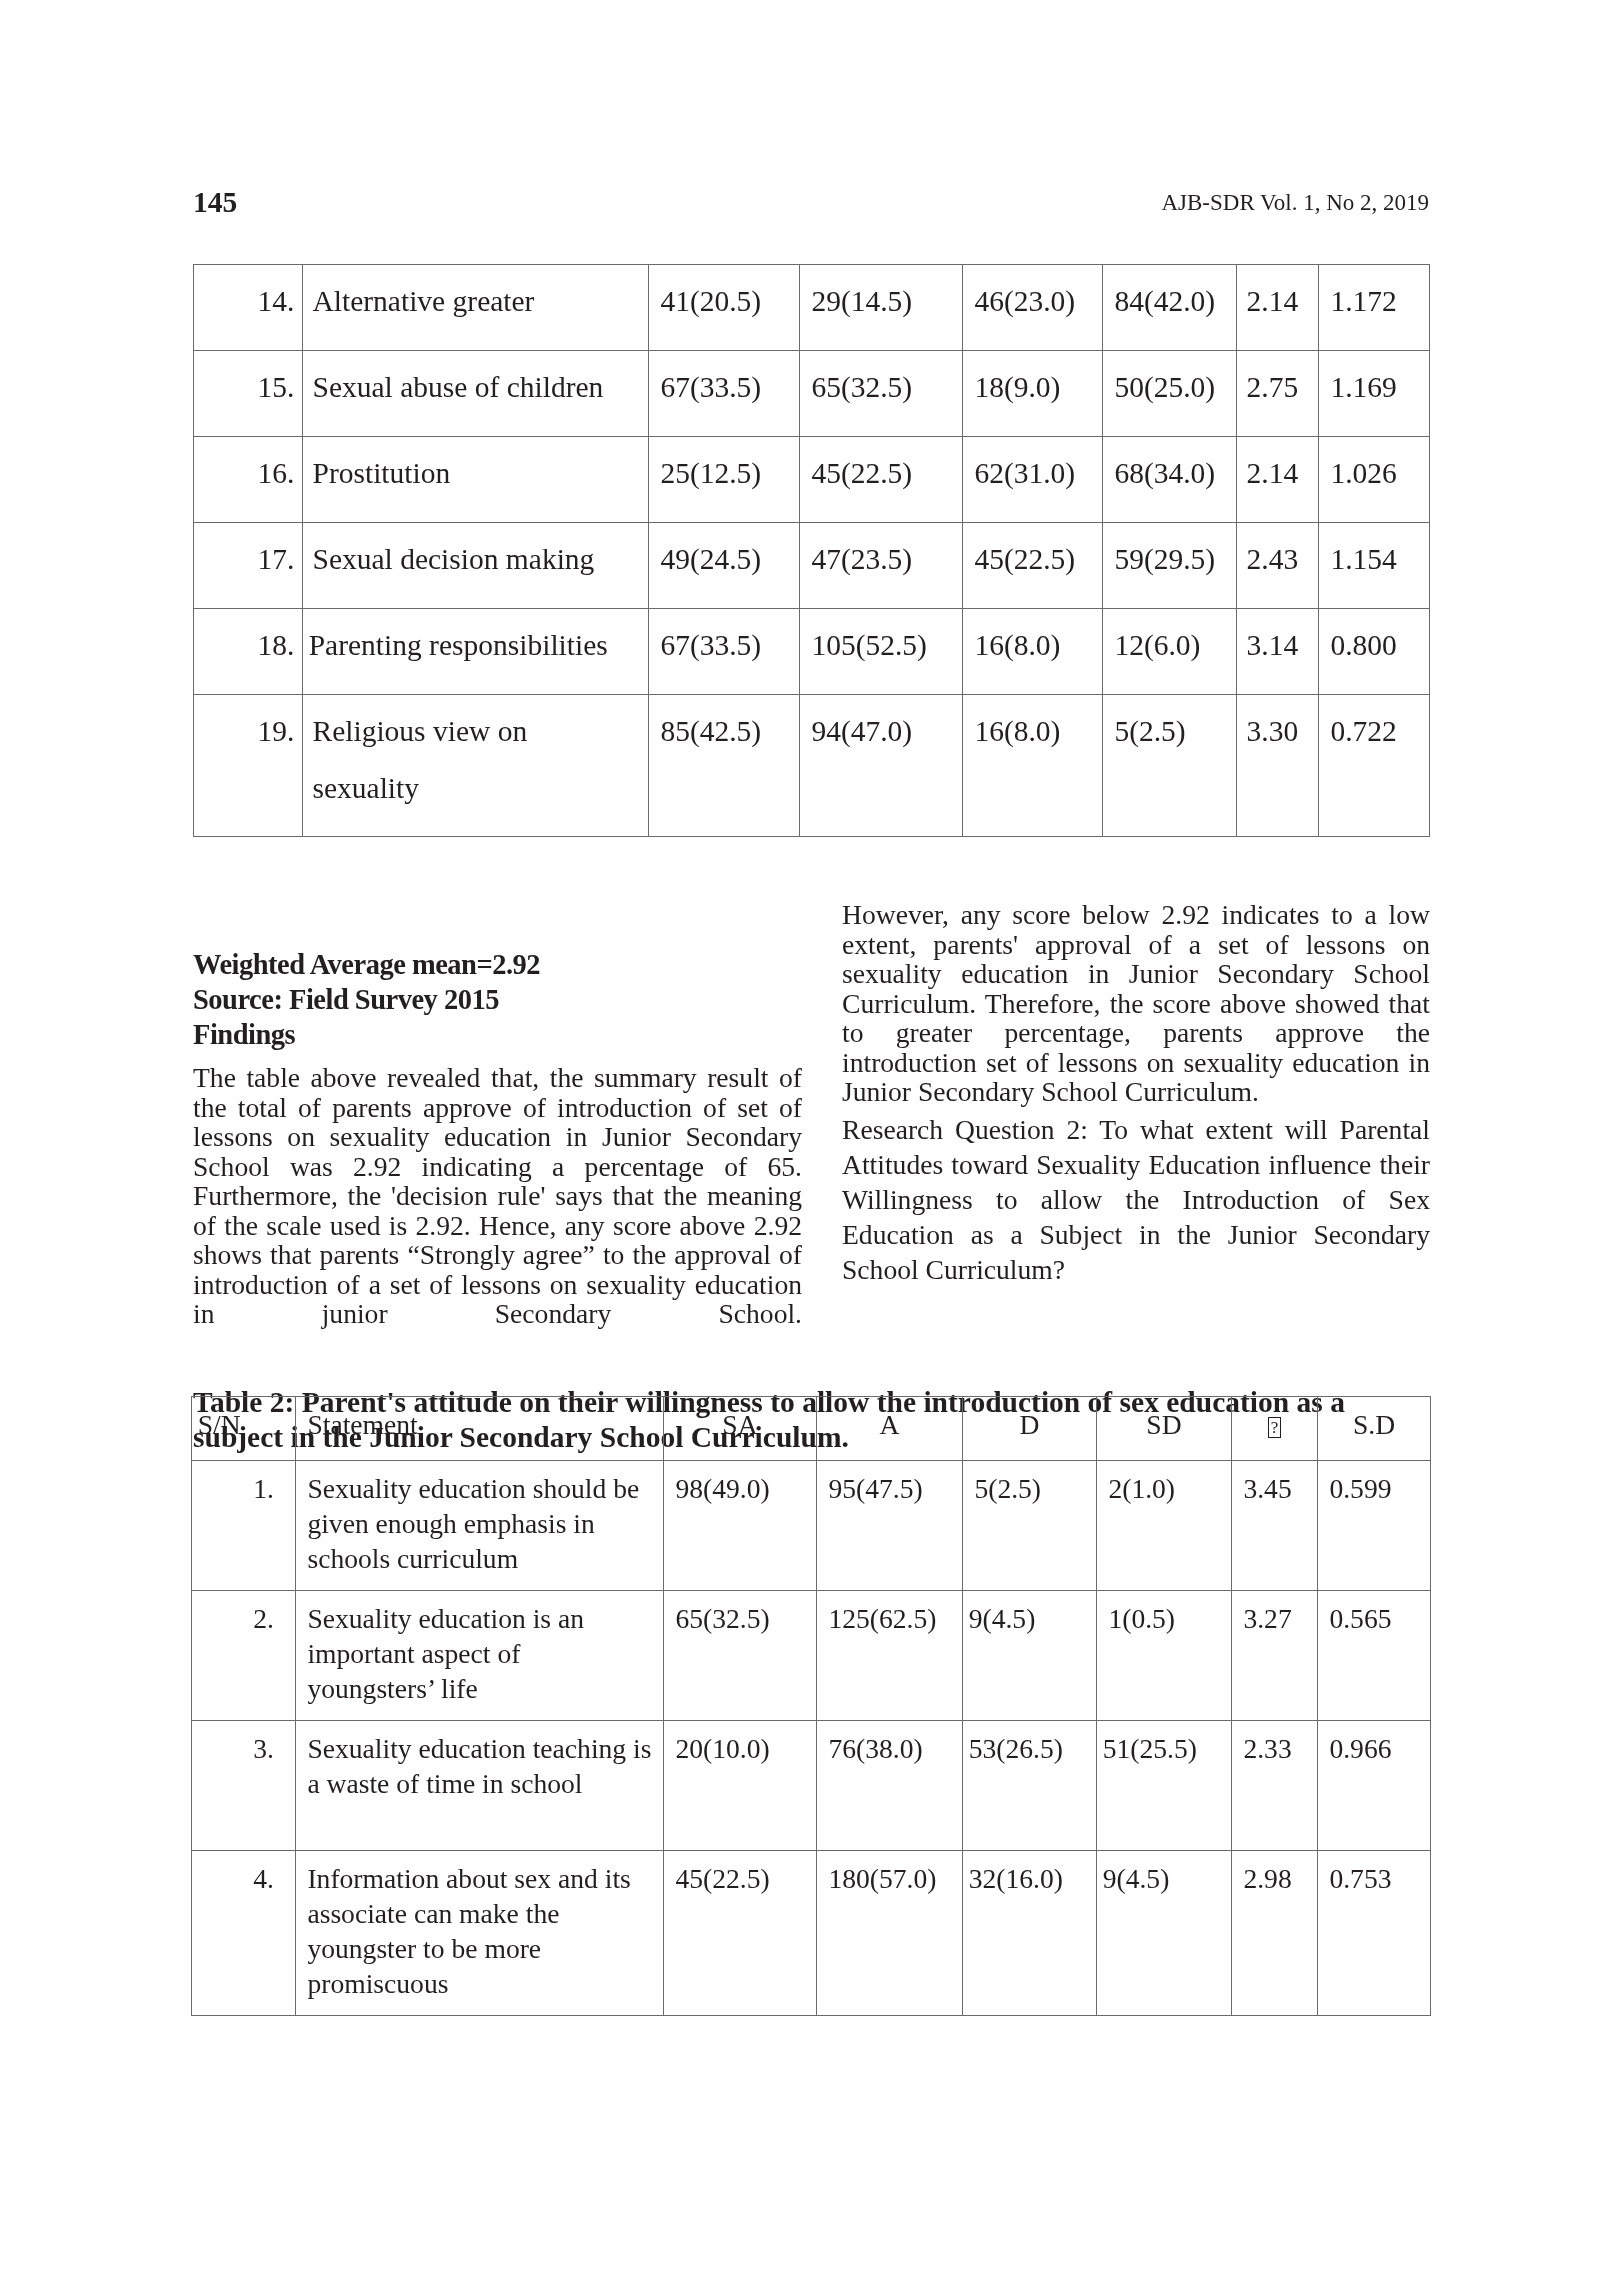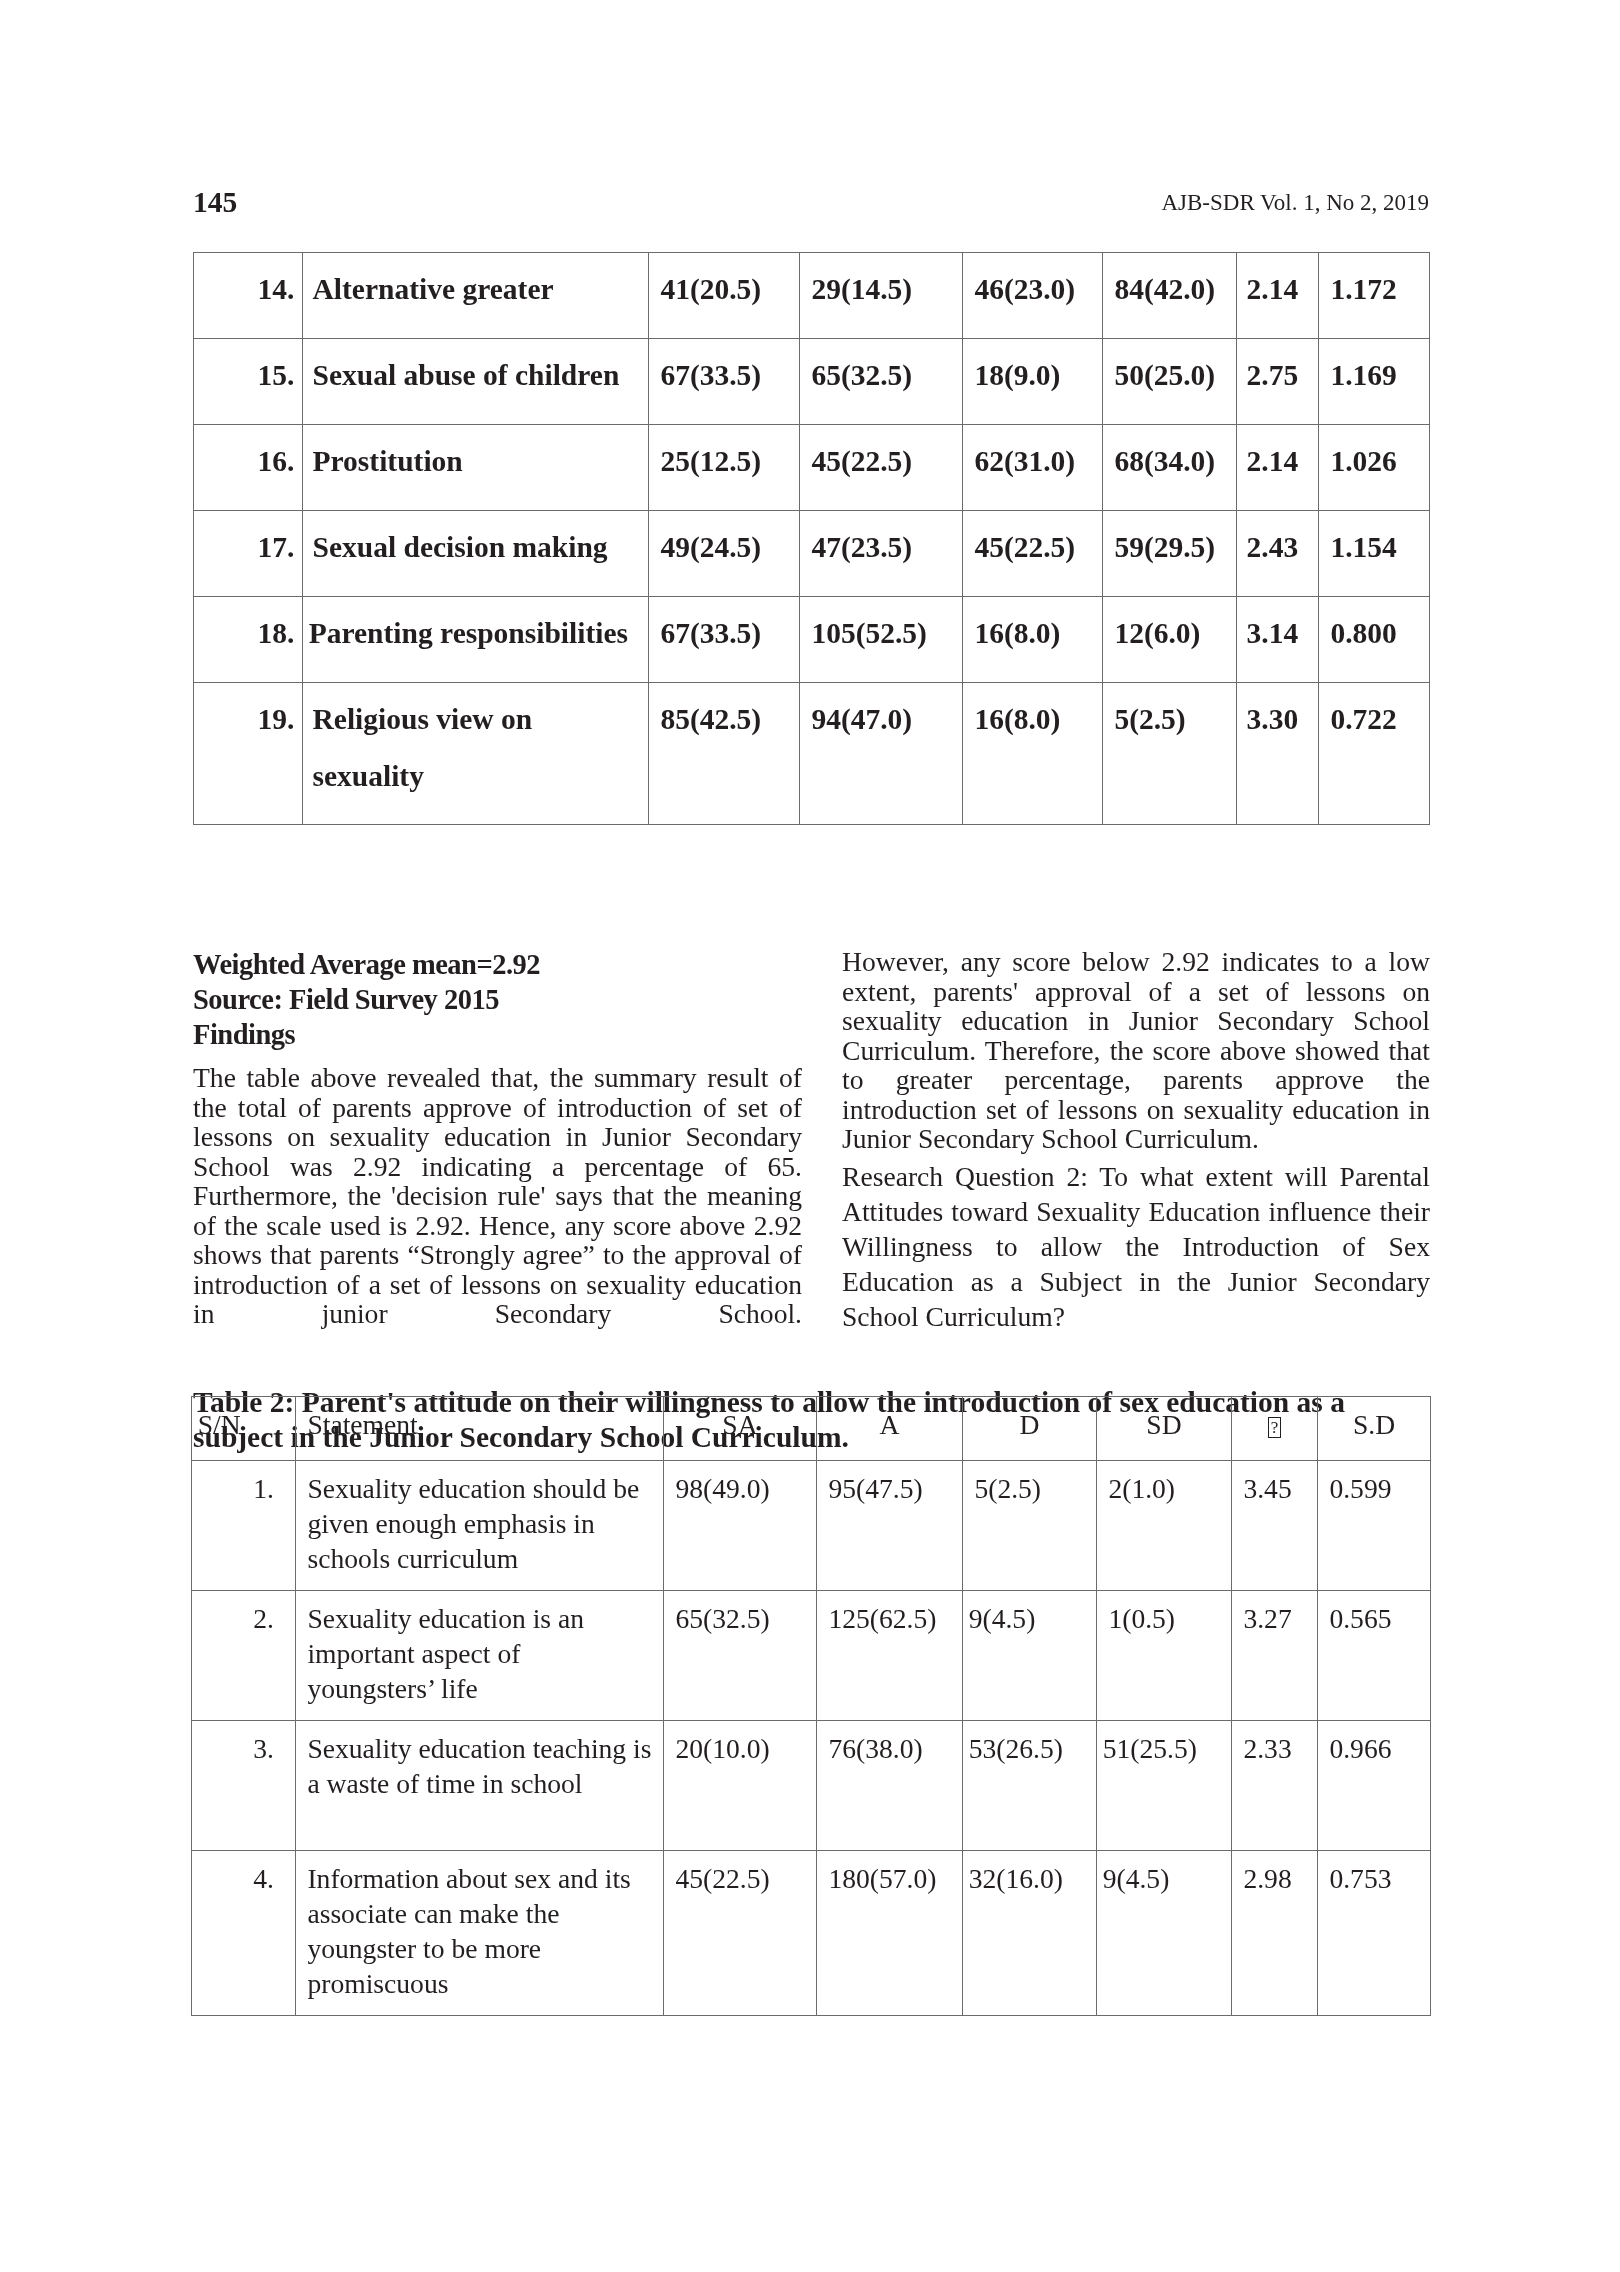--- a/index.html
+++ b/index.html
@@ -3,31 +3,31 @@
 <meta charset="utf-8">
 <style>
   html, body { margin:0; padding:0; background:#ffffff; }
   body { width:1621px; height:2272px; position:relative; overflow:hidden;
          font-family:"Liberation Serif","DejaVu Serif",serif; color:#231f20; }
   .abs { position:absolute; }
   #page-num { left:193px; top:186px; font-size:29.5px; font-weight:bold; }
   #running-head { right:192px; top:190px; font-size:23px; }
   table.t { position:absolute; border-collapse:collapse; table-layout:fixed; }
   table.t td { border:1.9px solid #6b6b6b; vertical-align:top; padding:0; font-size:29.5px; }
-  #table1 { left:193px; top:252px; width:1236px;font-weight:bold; }
+  #table1 { left:193px; top:264px; width:1236px; }
   #table1 td { padding-top:7.6px; line-height:57px; }
   #table1 td.num { text-align:right; padding-right:7.6px; }
   #table1 td.stmt { padding-left:9.5px; }
   #table1 td.val { padding-left:11.4px; }
   #table1 td.mean { padding-left:9.5px; }
   #table1 tr.r { height:86px; }
   #table1 tr.r2 { height:142px; }
   #table1 td.stmt.two { line-height:57px; }
   .left-col { left:193px; top:947px; width:609px; }
-  .right-col { left:842px; top:947px; width:588px; }
+  .right-col { left:842px; top:900px; width:588px; }
   .h-bold { font-weight:bold; font-size:28.5px; line-height:35px; letter-spacing:-0.5px; }
   .para { font-size:27.6px; line-height:29.5px; text-align:justify; margin-top:11.4px; text-align-last:justify; }
   .para.last-left { text-align-last:left; }
   .rq { font-size:27.6px; line-height:35px; text-align:justify; margin-top:5.7px; }
   #caption { left:193px; top:1385px; width:1236px; font-weight:bold; font-size:29.5px; line-height:35px; }
   #table2 { left:191px; top:1396px; width:1239px; }
   #table2 td { font-size:27.6px; line-height:35px; padding-top:9.5px; }
   #table2 tr.hdr { height:64px; }
   #table2 tr.r { height:130px; }
   #table2 tr.r4 { height:165px; }

